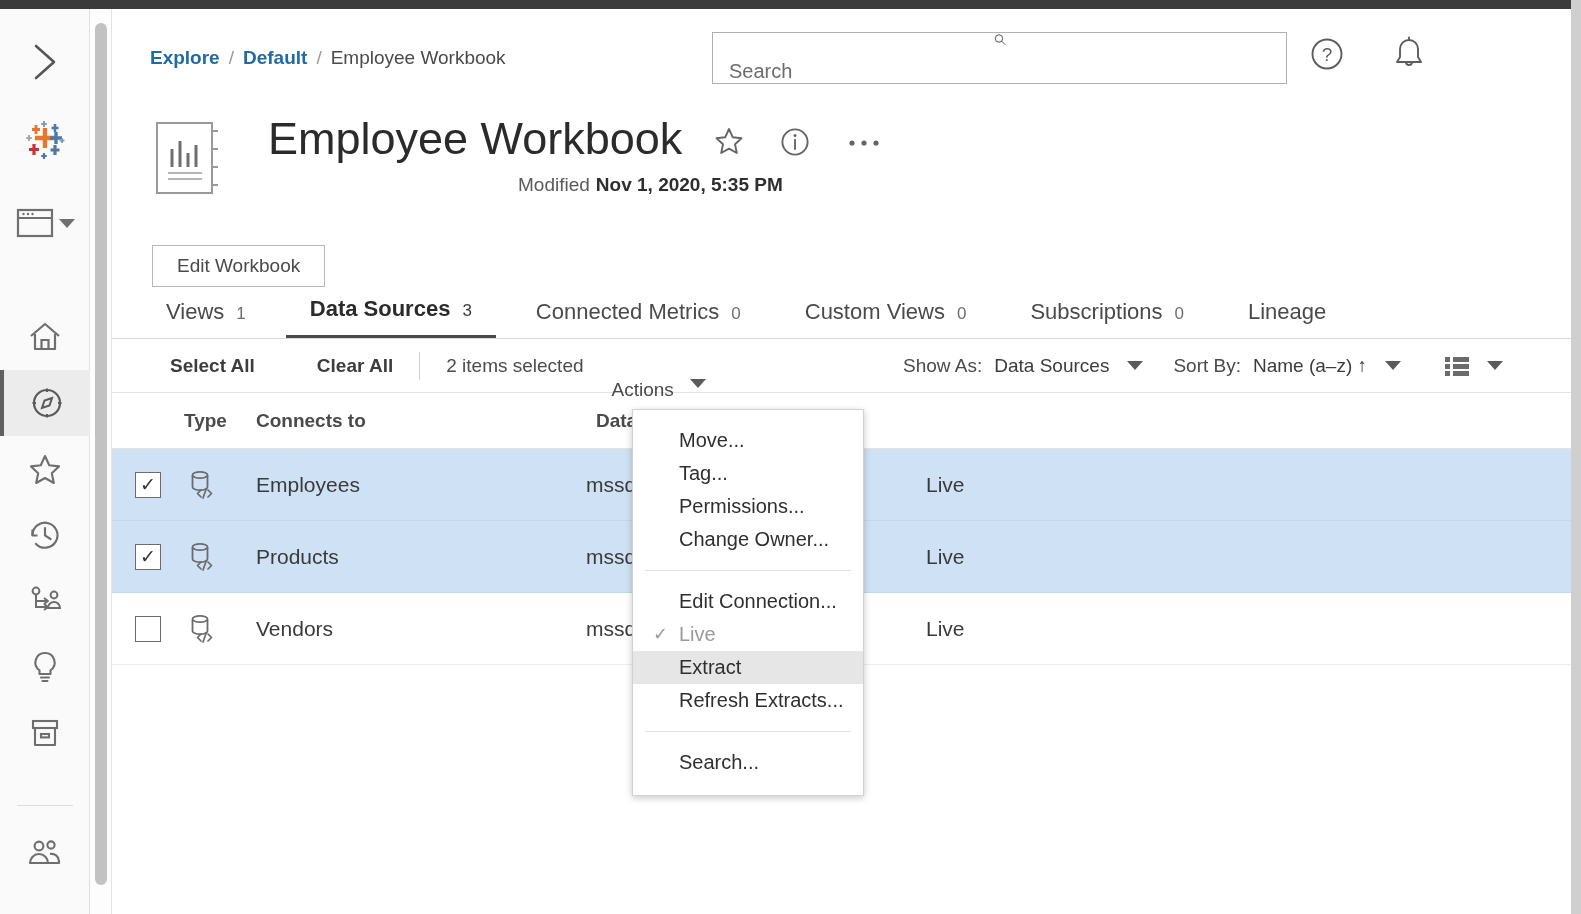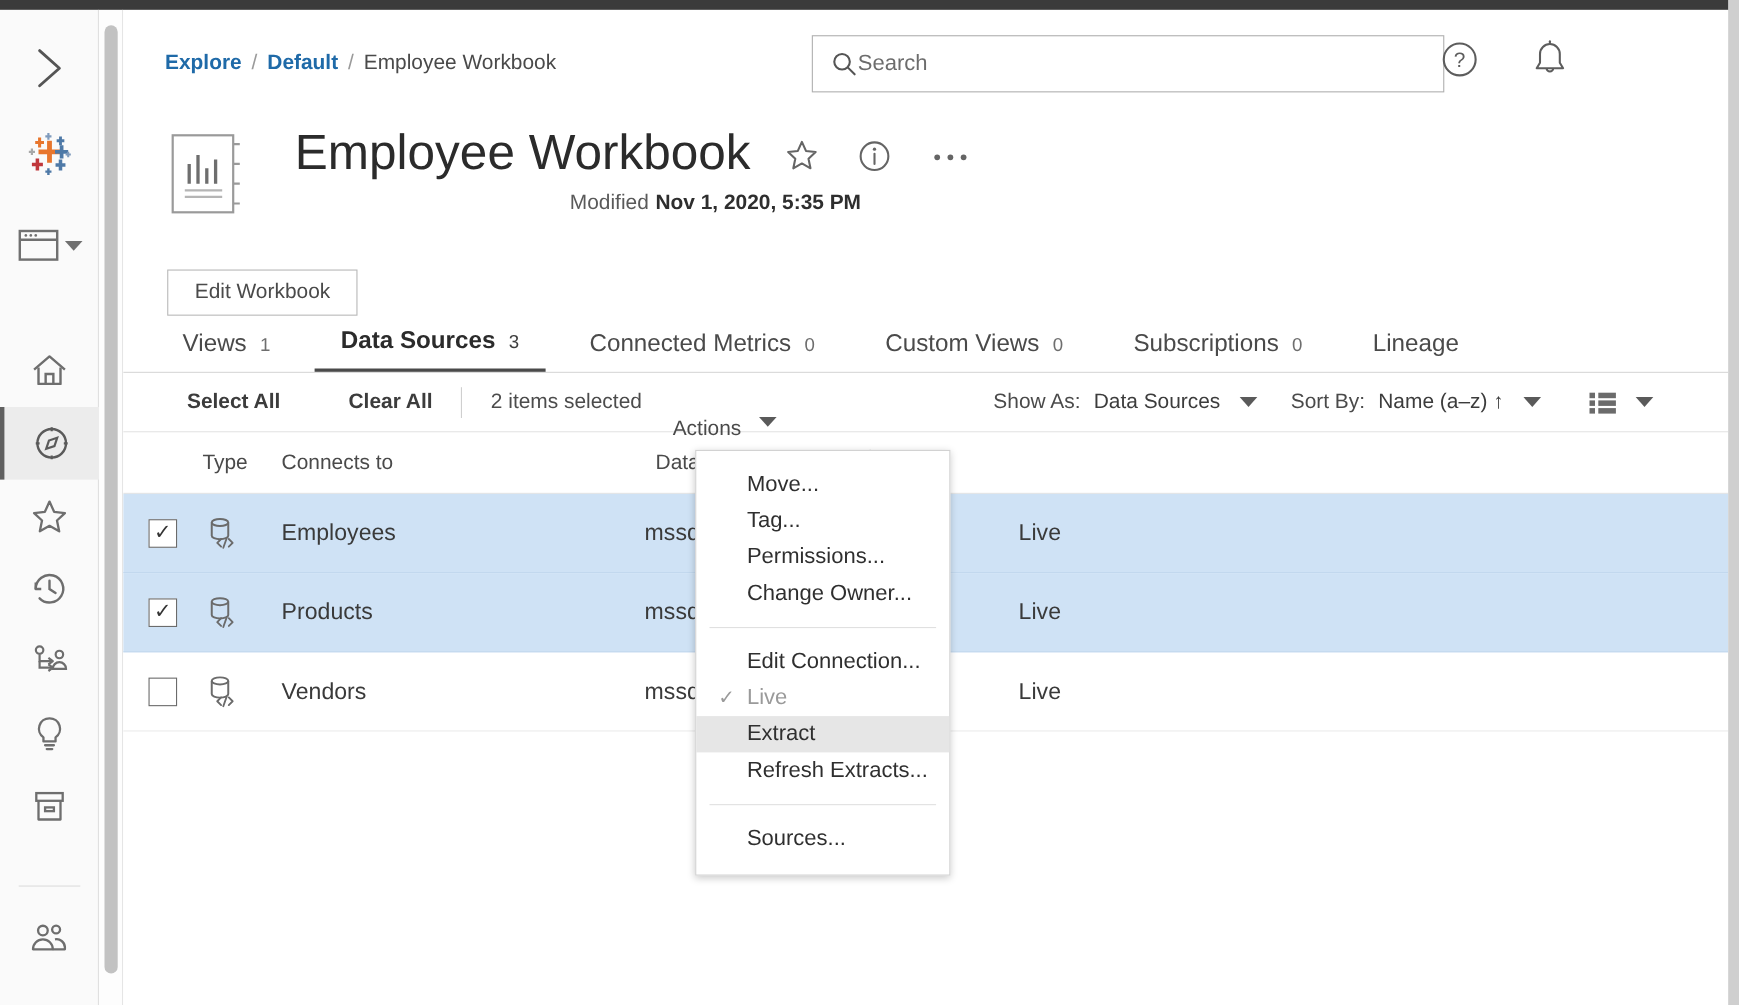--- a/index.html
+++ b/index.html
@@ -50,23 +50,23 @@
   .topbar { position:relative; height:88px; }
   .breadcrumb {
     position:absolute; left:38px; top:38px;
     font-size:19px; color:#333; display:flex; align-items:center; gap:9px; white-space:nowrap;
   }
   .breadcrumb a { color:#1f6aa8; text-decoration:none; font-weight:600; cursor:pointer; }
   .breadcrumb .sep { color:#9a9a9a; }
   .breadcrumb .current { color:#4a4a4a; }
 
   .searchbox {
-    position:absolute; left:626px; top:23px; width:575px; height:52px;
+    position:absolute; left:600px; top:23px; width:575px; height:52px;
     border:1px solid #b0b0b0; background:#fff;
-    display:flex; align-items:center; padding:0 16px;
+    display:flex; align-items:center; gap:14px; padding:0 16px;flex-direction:column;
   }
   .searchbox input {
     border:none; outline:none; font-size:20px; color:#444; width:100%;
     font-family:"Liberation Sans", sans-serif; background:transparent;
   }
   .searchbox input::placeholder { color:#6c6c6c; }
 
   .topicons { position:absolute; left:1195px; top:25px; display:flex; gap:44px; align-items:center; }
   .topicons > span { cursor:pointer; }
 
@@ -123,21 +123,21 @@
   .tb-label { color:#4a4a4a; margin-right:12px; }
   .tb-select { display:flex; align-items:center; gap:18px; cursor:pointer; color:#3c3c3c; }
   .tb-spacer { width:30px; }
   .tb-viewicon { display:flex; align-items:center; gap:16px; cursor:pointer; margin-left:42px; }
   .caret { width:0; height:0; border-left:8px solid transparent; border-right:8px solid transparent; border-top:9px solid #5a5a5a; }
 
   
   .table { position:relative; }
   .thead {
     display:flex; align-items:center; height:56px;
-    font-size:19px; font-weight:400; color:#4a4a4a; border-bottom:1px solid #e4e4e4;
+    font-size:19px; font-weight:700; color:#4a4a4a; border-bottom:1px solid #e4e4e4;
   }
   .thead .sorted { color:#2b2b2b; }
   .col-check { width:72px; flex:none; display:flex; justify-content:center; }
   .col-type  { width:72px; flex:none; }
   .col-name  { width:330px; flex:none; }
   .col-conn  { width:340px; flex:none; }
   .col-data  { width:180px; flex:none; }
   .col-warn  { width:120px; flex:none; }
   .thead .col-check { width:72px; }
 
@@ -527,20 +527,20 @@
           <div class="menu-item">Edit Connection...</div>
           <div class="menu-item disabled">
             <span class="check">✓</span>
             <span>Live</span>
           </div>
           <div class="menu-item hover">Extract</div>
           <div class="menu-item">Refresh Extracts...</div>
 
           <div class="menu-sep"></div>
 
-          <div class="menu-item">Sources...</div>
+          <div class="menu-item">Search...</div>
         </div>
 
       </div>
     </div>
 
   </div>
 </div>
 
 </body></html>

